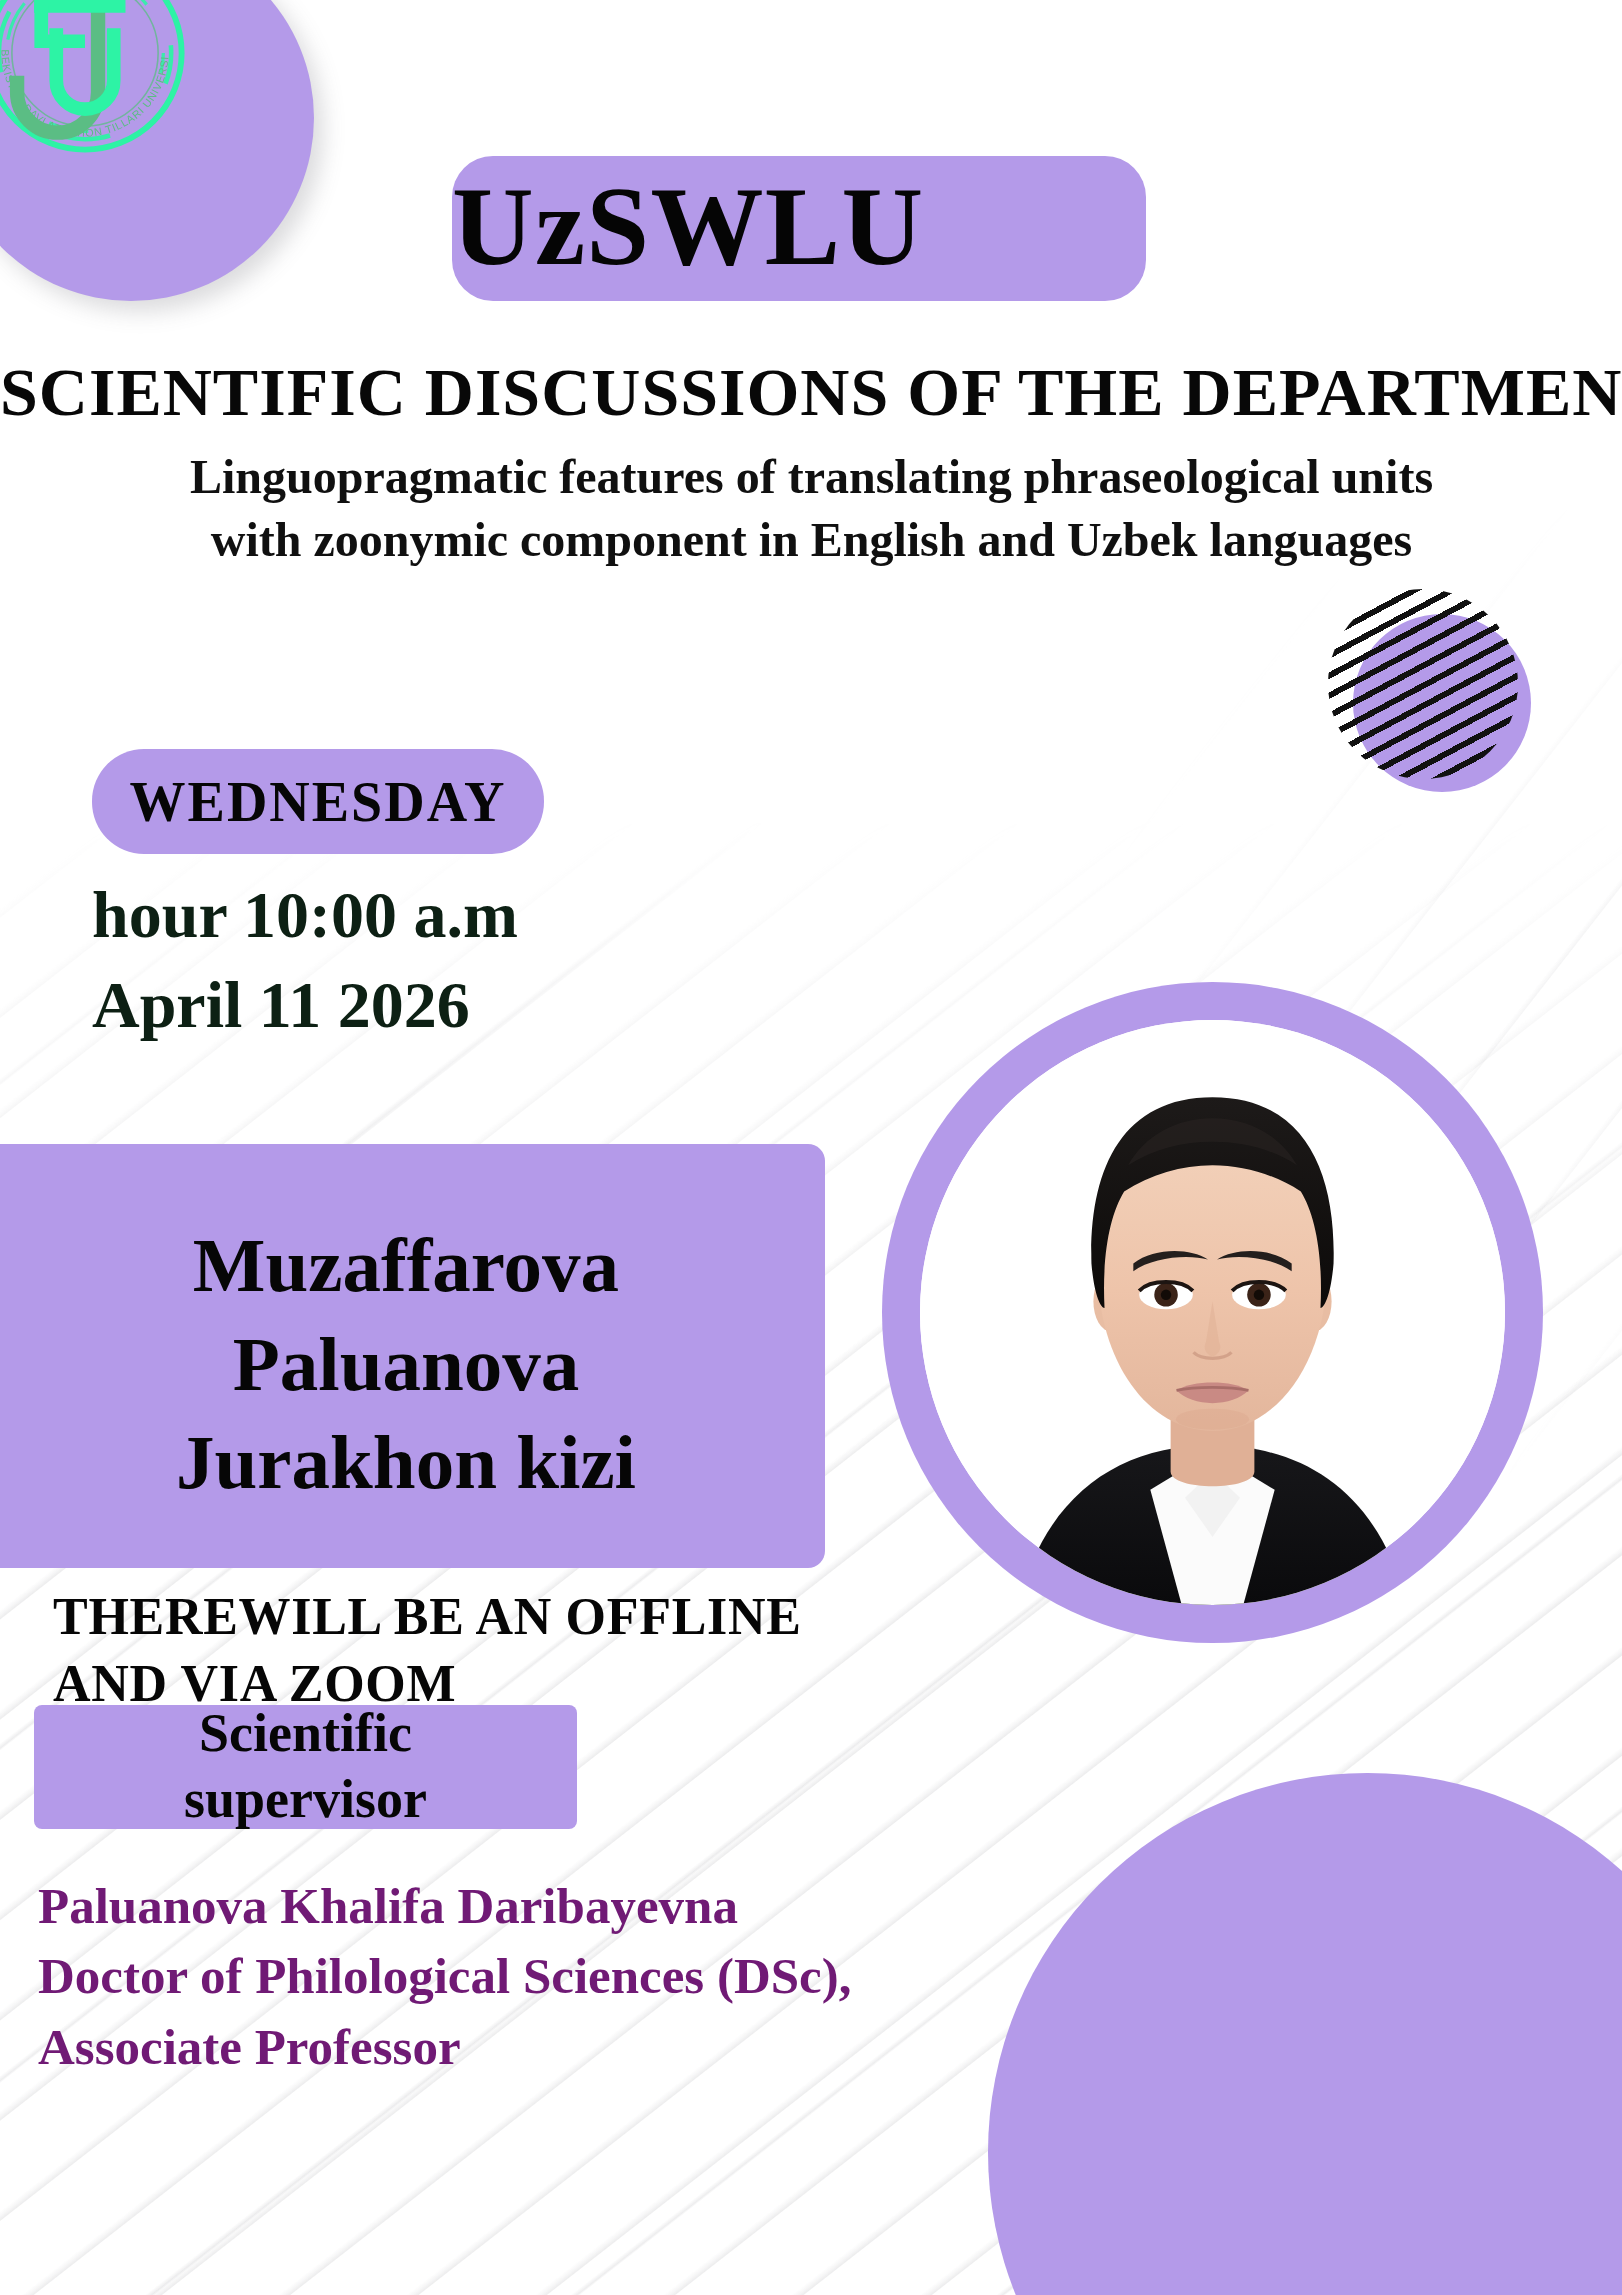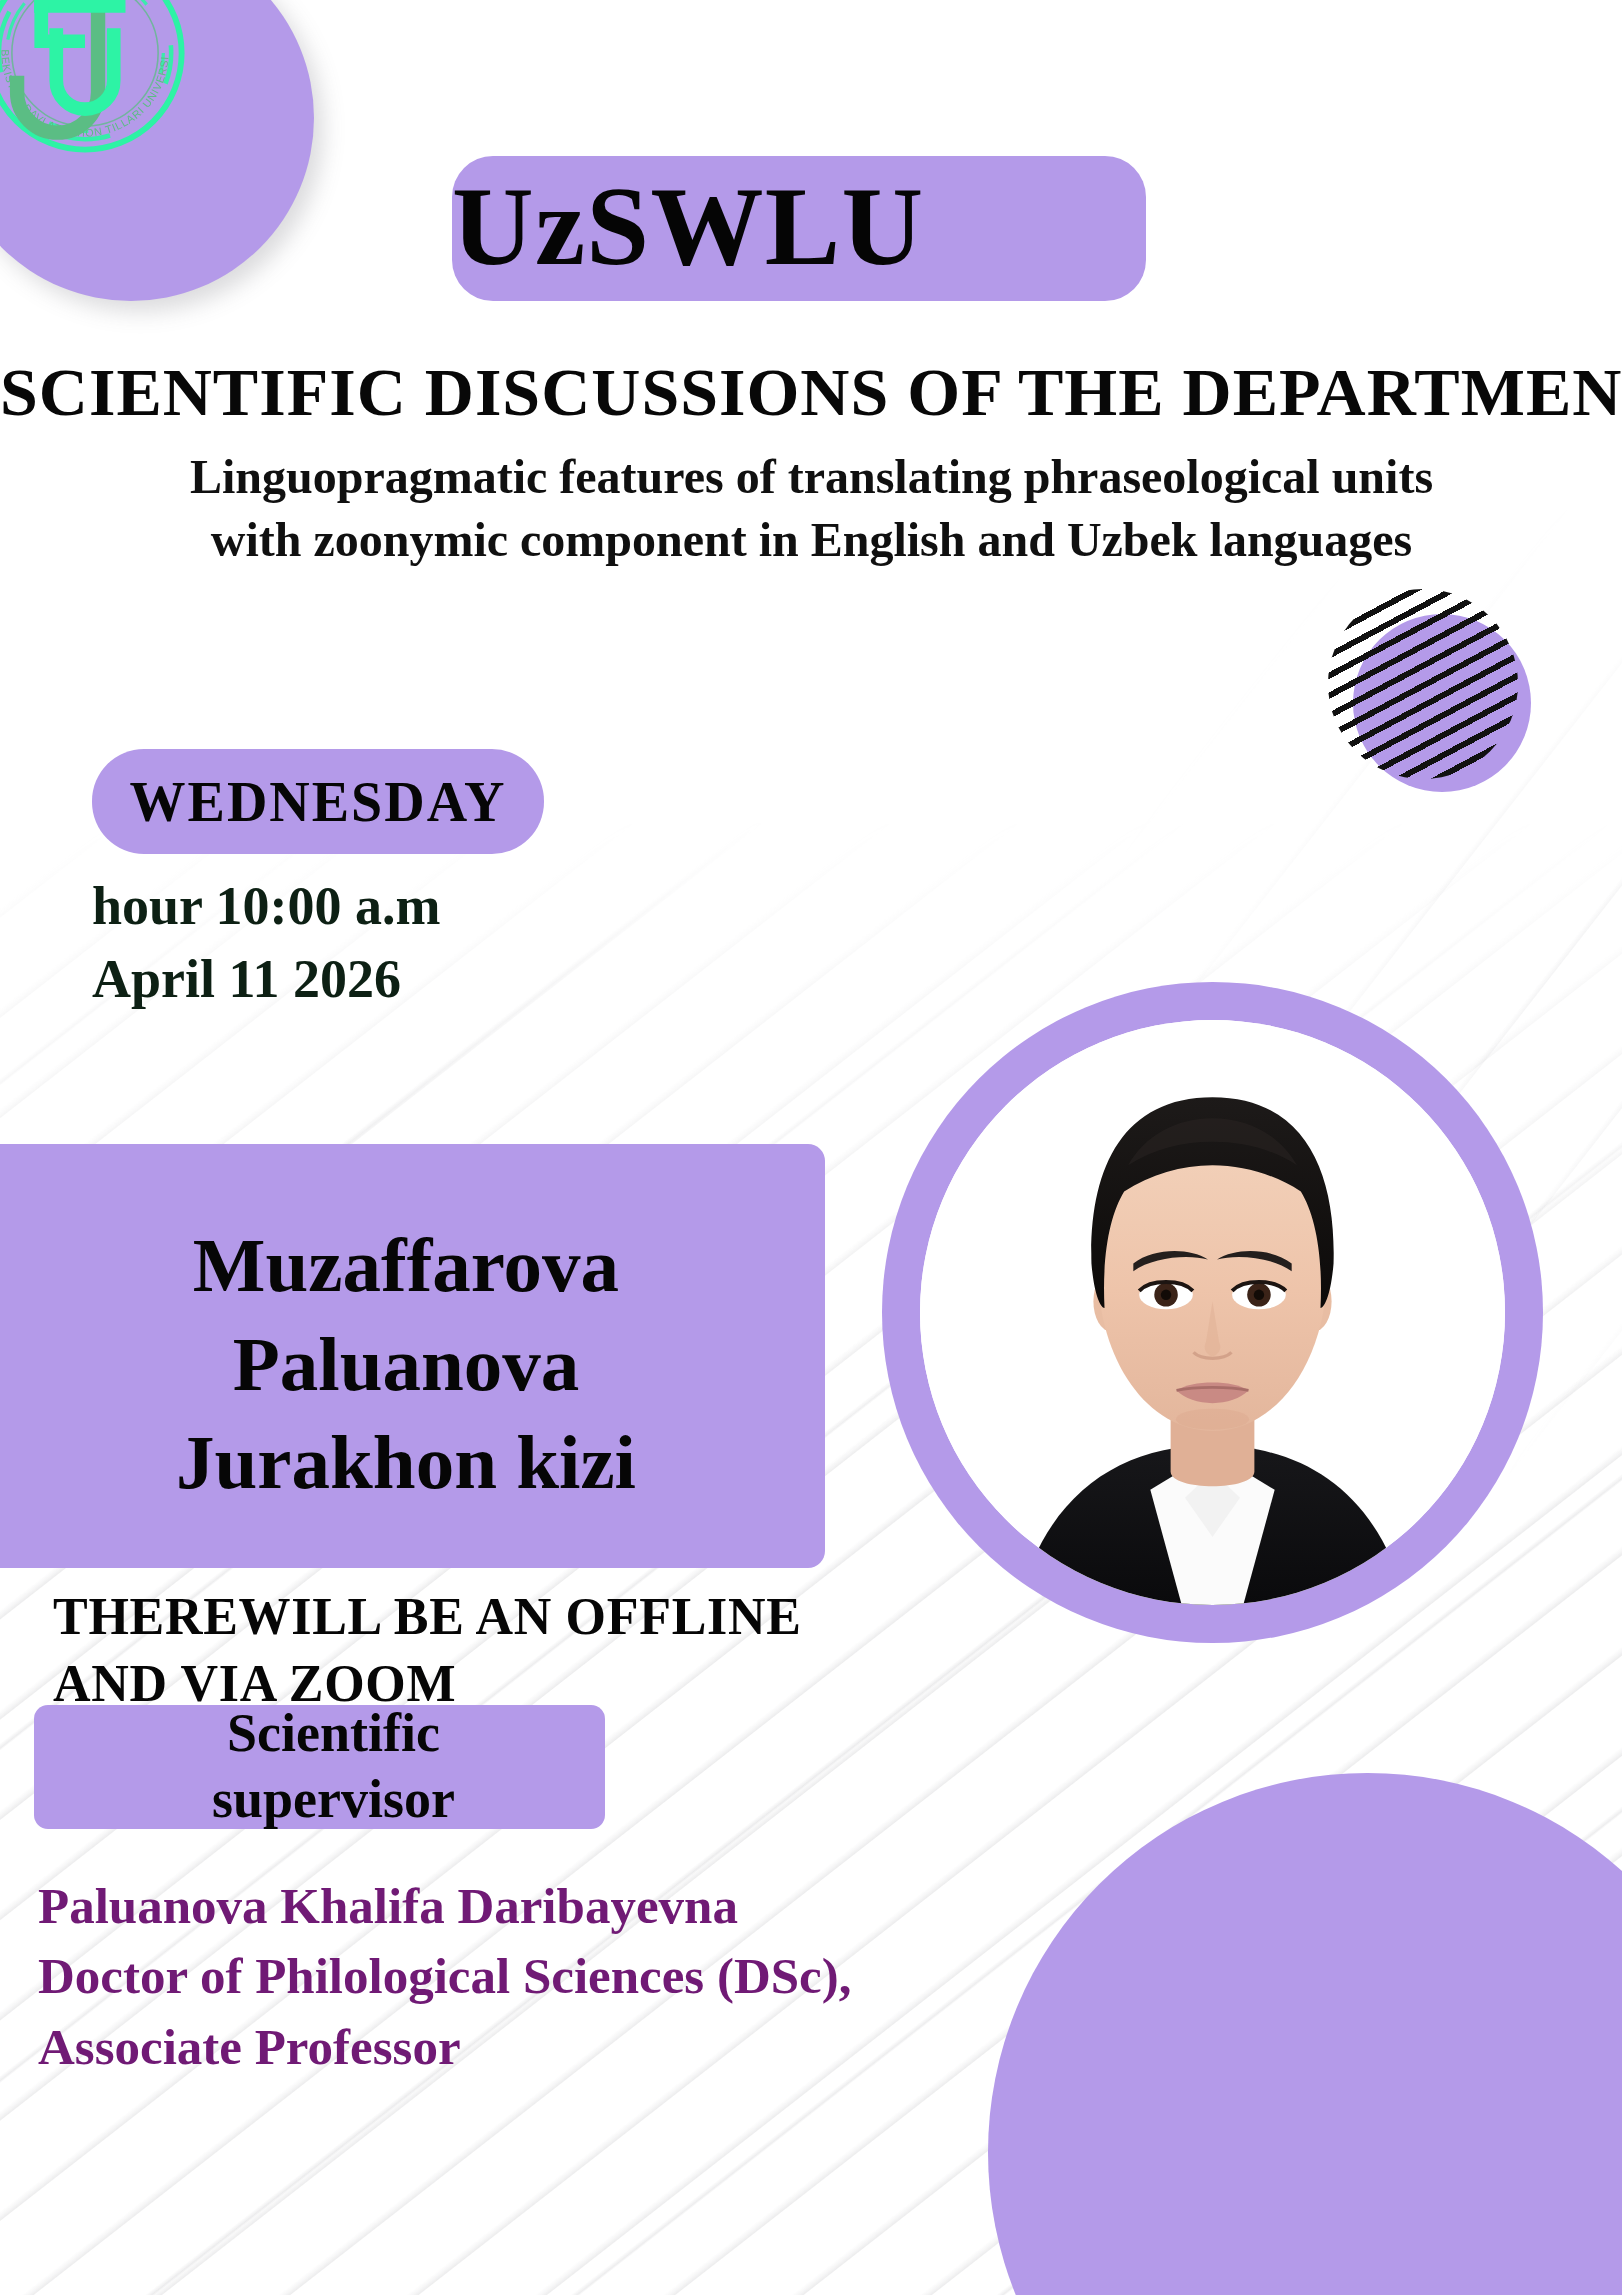--- a/index.html
+++ b/index.html
@@ -177,21 +177,21 @@
     font-weight: 700;
     letter-spacing: 2px;
     color: #060606;
   }
 
   .datetime {
     position: absolute;
     left: 92px;
     top: 870px;
     color: #0d2014;
-    font-size: 54px;
+    font-size: 66px;
     font-weight: 700;
     line-height: 1.36;
   }
 
   
   .portrait-wrap {
     position: absolute;
     left: 882px;
     top: 982px;
     width: 661px;
@@ -252,26 +252,25 @@
     z-index: 5;
   }
 
   .supervisor-badge {
     position: absolute;
     left: 34px;
     top: 1705px;
     width: 543px;
     height: 124px;
     background: var(--purple);
-    border-radius: 14px;
+    border-radius: 8px;
     display: flex;
     align-items: center;
     justify-content: center;
     z-index: 5;
-    padding-left: 28px;
   }
   .supervisor-badge .txt {
     font-size: 54px;
     font-weight: 700;
     color: #060606;
     text-align: center;
     line-height: 1.22;
   }
 
   .supervisor-info {

